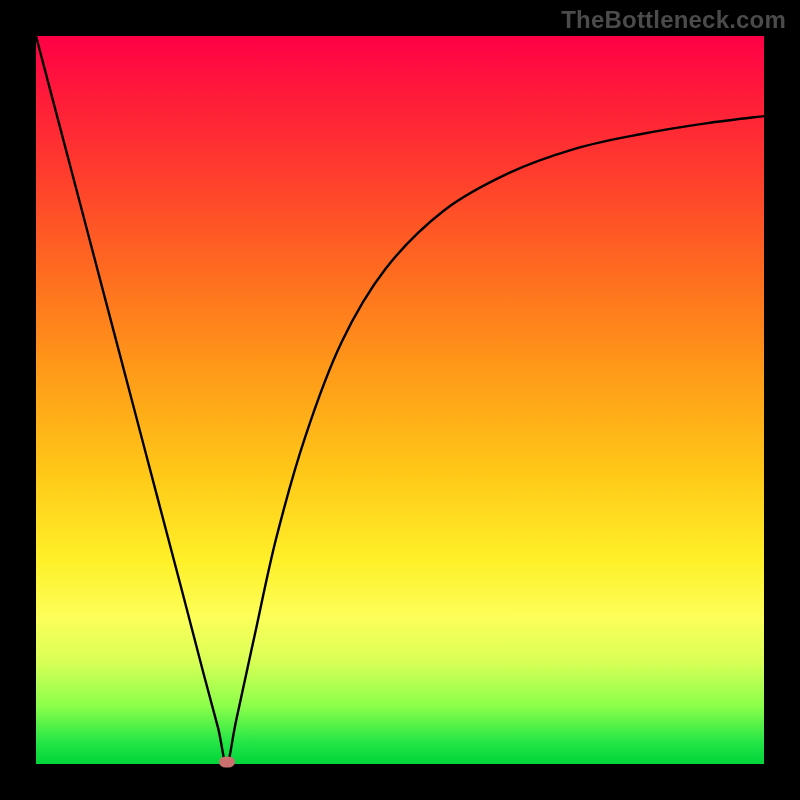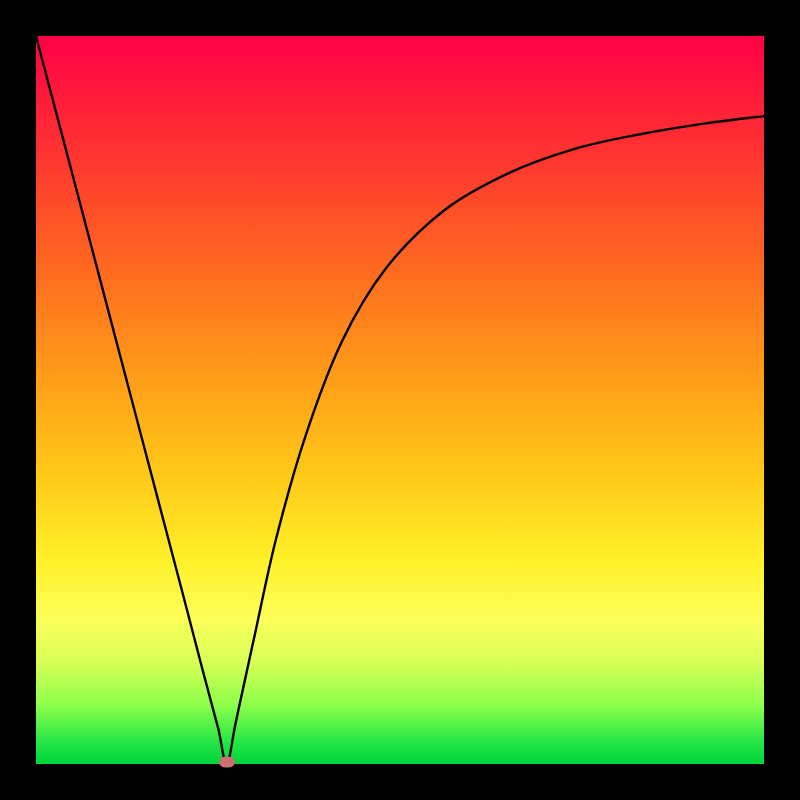--- a/index.html
+++ b/index.html
@@ -69,20 +69,21 @@
     transform: translate(-50%, -50%);
     z-index: 21;
     pointer-events: none;
   }
 </style>
 </head>
 <body>
 
 <div class="frame">
 
+  <div class="watermark">TheBottleneck.com</div>
 
   <div class="plot-area">
 
     <svg class="curve-svg" viewBox="0 0 728 728" preserveAspectRatio="none">
       <path id="curve-path" fill="none" stroke="#000000" stroke-width="2.4" stroke-linejoin="round" stroke-linecap="round" d="M 0.0 0.0 C 6.1 23.1 24.3 92.2 36.4 138.3 C 48.5 184.4 60.7 230.5 72.8 276.6 C 84.9 322.7 97.1 368.9 109.2 415.0 C 121.3 461.1 135.9 516.3 145.6 553.3 C 155.3 590.3 161.4 613.9 167.4 637.0 C 173.5 660.1 178.1 676.4 182.0 691.6 C 185.9 706.8 187.7 729.2 190.7 728.0 C 193.8 726.8 195.6 705.6 200.2 684.3 C 204.8 663.1 211.7 630.9 218.4 600.6 C 225.1 570.3 231.7 535.7 240.2 502.3 C 248.7 469.0 258.4 433.2 269.4 400.4 C 280.3 367.6 292.4 333.7 305.8 305.8 C 319.1 277.9 332.5 254.8 349.4 233.0 C 366.4 211.1 387.1 190.7 407.7 174.7 C 428.3 158.7 451.4 147.2 473.2 136.9 C 495.0 126.6 516.9 119.3 538.7 112.8 C 560.6 106.4 582.4 102.5 604.2 98.3 C 626.1 94.0 649.1 90.4 669.8 87.4 C 690.4 84.3 718.3 81.3 728.0 80.1"></path>
     </svg>
 
     <div class="marker" id="ref-marker" style="left: 190.736px; top: 725.816px;"></div>
   </div>
 

